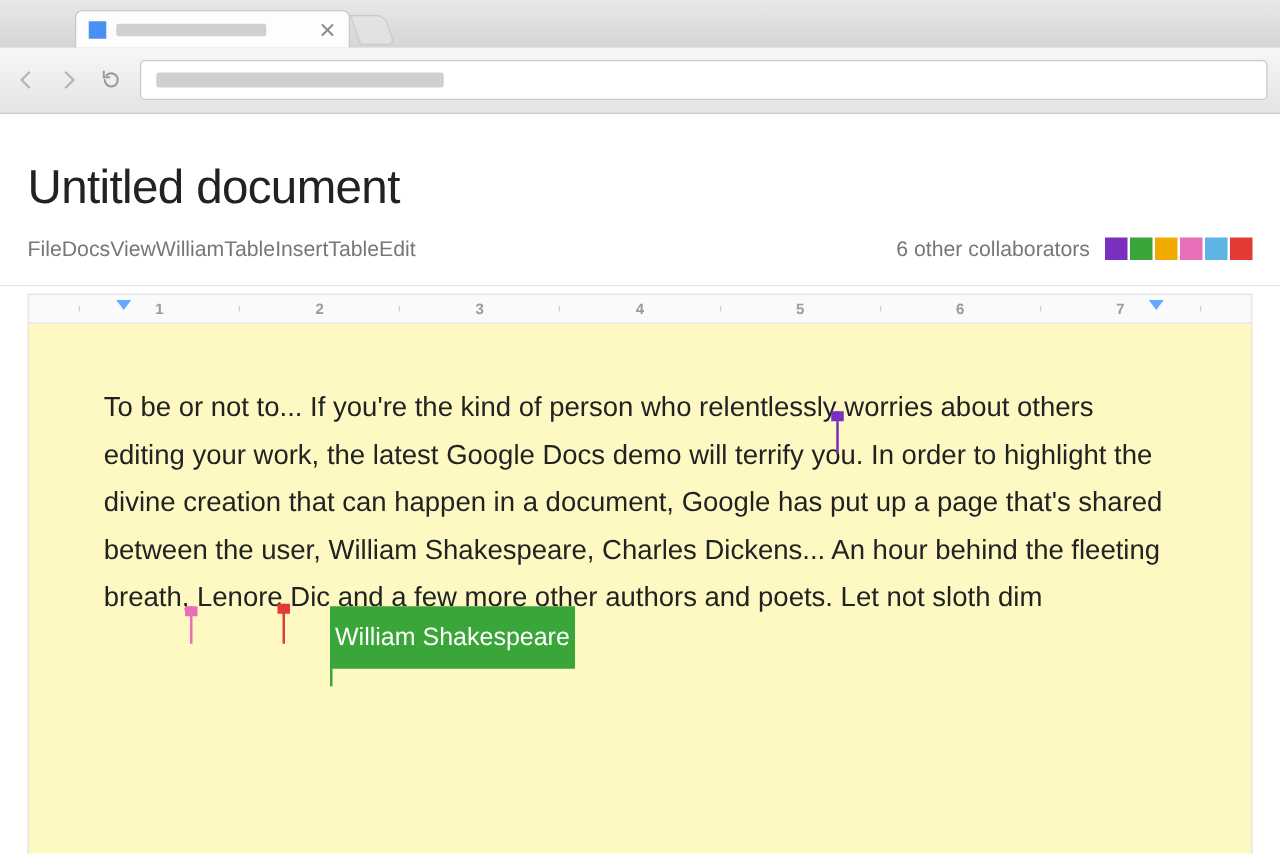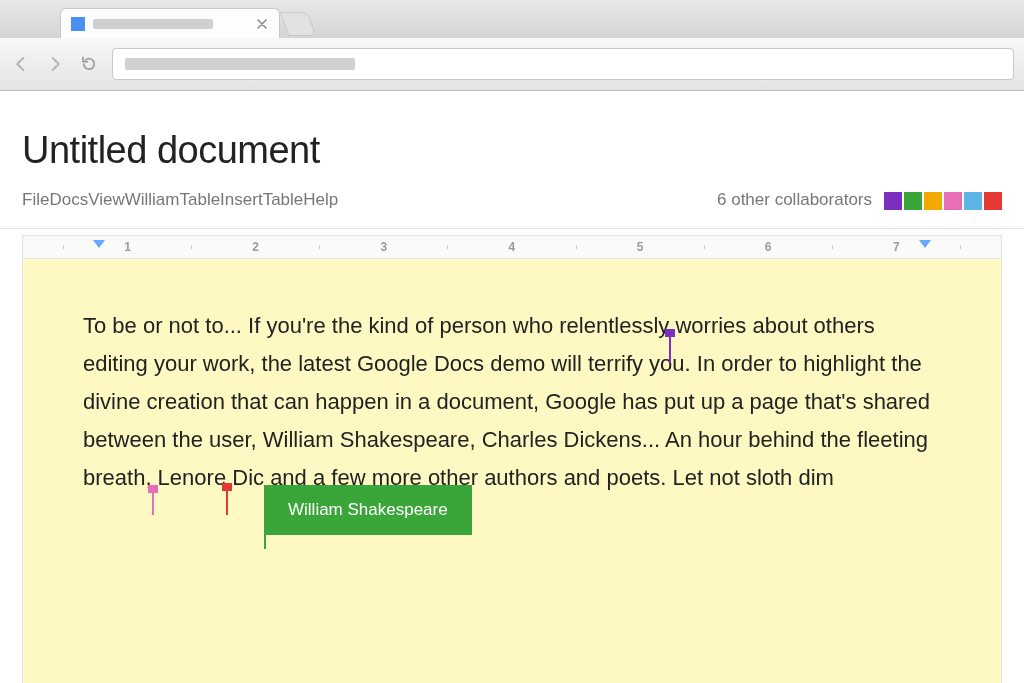--- a/index.html
+++ b/index.html
@@ -16,21 +16,21 @@
   .navbtn{color:#b5b5b5;display:flex;align-items:center;justify-content:center;width:22px;height:22px;}
   .navbtn svg{width:18px;height:18px;}
   .omnibox{flex:1;height:30px;background:#fff;border:1px solid #c9c9c9;border-radius:4px;display:flex;align-items:center;padding:0 12px;}
   .omnibox-placeholder{height:12px;width:230px;background:#d0d0d0;border-radius:2px;}
   
   .doc-header{padding:38px 22px 8px 22px;}
   .doc-title{font-size:38px;color:#222;letter-spacing:-0.5px;}
   .menubar-row{display:flex;align-items:center;margin-top:18px;}
   .menubar{display:flex;font-size:17px;color:#777;}
   .menu-item{cursor:pointer;}
-  .collab-area{margin-left:auto;display:flex;align-items:flex-end;gap:12px;}
+  .collab-area{margin-left:auto;display:flex;align-items:flex-start;gap:12px;}
   .collab-text{font-size:17px;color:#777;}
   .swatches{display:flex;gap:2px;}
   .swatch{width:18px;height:18px;}
   .divider{height:1px;background:#e5e5e5;margin:10px 0 0 0;}
   
   .ruler-wrap{padding:0 22px;}
   .ruler{height:22px;background:#fafafa;border:1px solid #e3e3e3;display:flex;align-items:center;font-size:11px;color:#999;position:relative;margin-top:6px;}
   .ruler .indent-left{position:absolute;left:70px;top:4px;width:0;height:0;border-left:6px solid transparent;border-right:6px solid transparent;border-top:8px solid #66a8ff;}
   .ruler .indent-right{position:absolute;right:70px;top:4px;width:0;height:0;border-left:6px solid transparent;border-right:6px solid transparent;border-top:8px solid #66a8ff;}
   .ruler .ticks{position:absolute;inset:0;display:flex;justify-content:space-between;padding:0 40px;align-items:center;}
@@ -38,21 +38,21 @@
   .ruler .ticks span.minor{width:1px;height:4px;background:#c9c9c9;}
   
   .page-area{padding:0 22px;}
   .page{background:#fef9c3;border:1px solid #e3e3e3;border-top:none;min-height:430px;padding:48px 60px;box-sizing:border-box;position:relative;}
   .doc-text{font-size:22px;line-height:38px;color:#222;position:relative;}
   
   .ccursor{display:inline-block;position:relative;width:0;}
   .ccursor .caret{position:absolute;left:0;width:2px;}
   .ccursor .flag{position:absolute;left:-4px;width:10px;height:8px;}
   
-  .cursor-label{position:absolute;display:inline-block;color:#fff;font-size:17px;padding:6px 24px;white-space:nowrap;}
+  .cursor-label{position:absolute;display:inline-block;color:#fff;font-size:20px;padding:6px 4px;white-space:nowrap;}
 </style>
 </head>
 <body>
 
 <div class="chrome">
   <div class="chrome-tabstrip">
     <div class="tab">
       <div class="favicon"></div>
       <div class="tab-title-placeholder"></div>
       <div class="tab-close">
@@ -90,21 +90,21 @@
   <div class="doc-title">Untitled document</div>
   <div class="menubar-row">
     <div class="menubar">
       <span class="menu-item">File</span>
       <span class="menu-item">Docs</span>
       <span class="menu-item">View</span>
       <span class="menu-item">William</span>
       <span class="menu-item">Table</span>
       <span class="menu-item">Insert</span>
       <span class="menu-item">Table</span>
-      <span class="menu-item">Help</span>
+      <span class="menu-item">Edit</span>
     </div>
     <div class="collab-area">
       <span class="collab-text">6 other collaborators</span>
       <div class="swatches">
         <div class="swatch" style="background-color: rgb(123, 47, 191);"></div>
         <div class="swatch" style="background-color: rgb(58, 166, 58);"></div>
         <div class="swatch" style="background-color: rgb(242, 169, 0);"></div>
         <div class="swatch" style="background-color: rgb(232, 111, 183);"></div>
         <div class="swatch" style="background-color: rgb(95, 180, 230);"></div>
         <div class="swatch" style="background-color: rgb(229, 57, 53);"></div>

